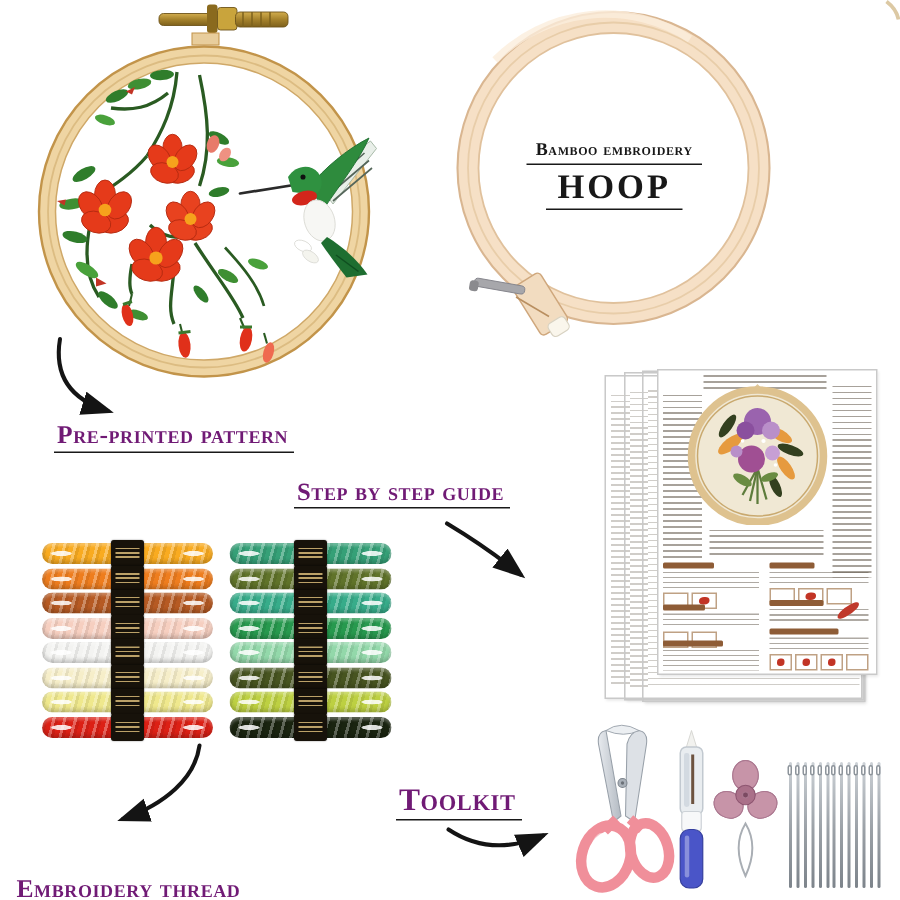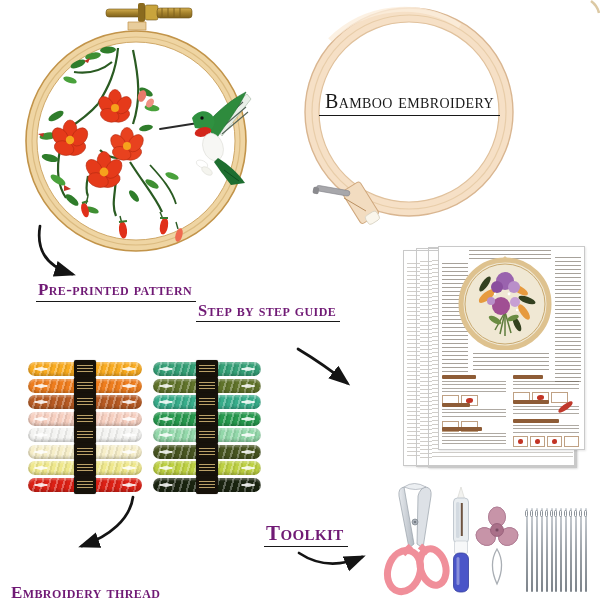--- a/index.html
+++ b/index.html
@@ -6,26 +6,26 @@
   .canvas{position:relative;width:600px;height:600px;background:#fff;overflow:hidden;
           font-family:"Liberation Serif", serif;color:#181818;}
   svg{display:block;}
   .bg-art{position:absolute;left:0;top:0;}
 
   
   .lbl{position:absolute;font-variant:small-caps;font-weight:700;letter-spacing:.4px;
        color:#701a75;border-bottom:1.6px solid #181818;padding:0 4px 2px 2px;line-height:1.05;
        white-space:nowrap;}
   .lbl-pattern{left:36px;top:281px;font-size:17px;}
-  .lbl-guide{left:196px;top:302px;font-size:16.5px;text-align:center;}
+  .lbl-guide{left:196px;top:319px;font-size:16.5px;text-align:center;}
   .lbl-thread{left:9px;top:584px;font-size:17px;}
   .lbl-toolkit{left:264px;top:522px;font-size:21px;}
 
   .hoop-text{position:absolute;left:317px;top:90px;width:185px;text-align:center;}
-  .hoop-line1{display:inline-block;font-variant:small-caps;font-weight:400;font-size:20px;
+  .hoop-line1{display:inline-block;font-variant:small-caps;font-weight:700;font-size:12px;
               letter-spacing:.4px;border-bottom:1.7px solid #181818;padding:0 6px 2px;}
   .hoop-line2{display:inline-block;font-weight:700;font-size:23px;letter-spacing:2px;
               border-bottom:1.8px solid #181818;padding:0 8px 1px;margin-top:2px;}
 
   
   .thread-col{position:absolute;}
   #thread-col-left{left:28px;top:362px;width:114px;}
   #thread-col-right{left:153px;top:362px;width:108px;}
   .skein{position:relative;width:100%;height:14px;border-radius:8px;margin-bottom:2.5px;
     background:
@@ -428,15 +428,16 @@
       <div class="needle"></div>
     </div>
 
   <div class="lbl lbl-pattern">Pre-printed pattern</div>
   <div class="lbl lbl-guide">Step by step guide</div>
   <div class="lbl lbl-thread">Embroidery thread</div>
   <div class="lbl lbl-toolkit">Toolkit</div>
 
   <div class="hoop-text">
     <span class="hoop-line1">Bamboo embroidery</span><br>
+    <span class="hoop-line2">HOOP</span>
   </div>
 
 </div>
 
 </body></html>

